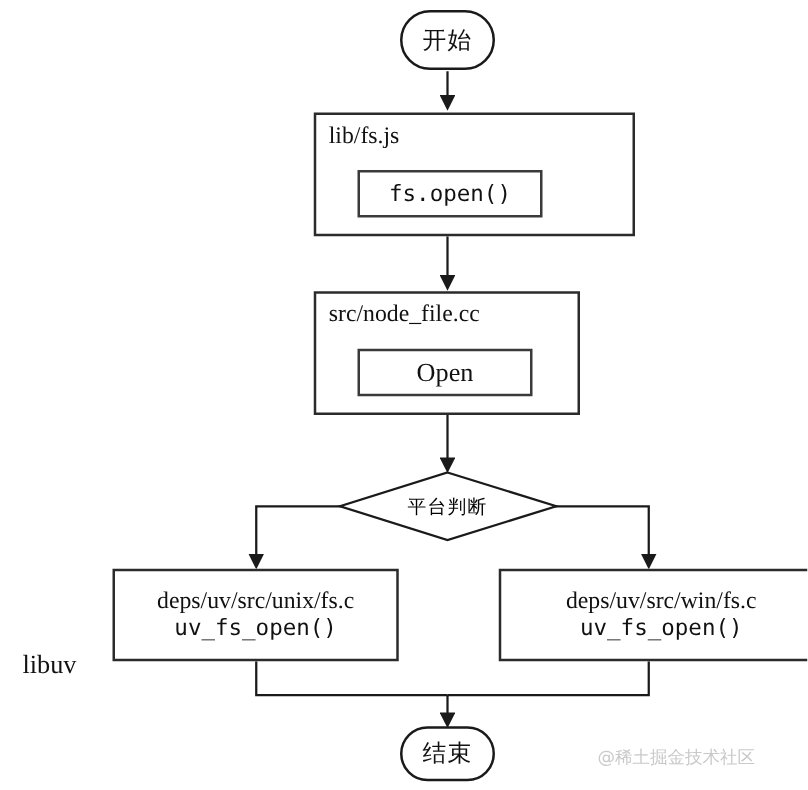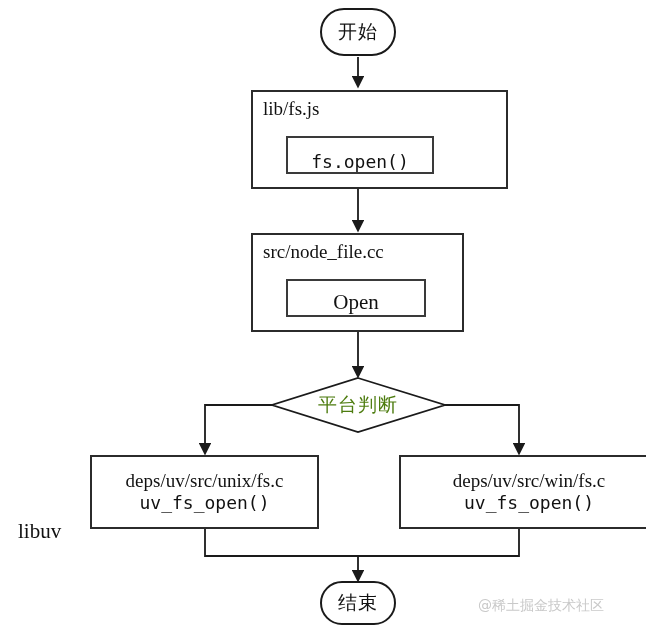--- a/index.html
+++ b/index.html
@@ -51,21 +51,21 @@
     font-size: 19px;
     color: #111111;
     white-space: nowrap;
   }
   .inner-box {
     position: absolute;
     box-sizing: border-box;
     border: 2px solid #3a3a3a;
     background: #ffffff;
     display: flex;
-    align-items: flex-end;
+    align-items: center;
     justify-content: center;
     color: #111111;
   }
   .mono {
     font-family: "DejaVu Sans Mono", "Liberation Mono", monospace;
     font-size: 18px;
   }
   .serif {
     font-family: "Liberation Serif", "DejaVu Serif", serif;
     font-size: 21px;
@@ -92,22 +92,22 @@
     line-height: 1.25;
     white-space: nowrap;
   }
   
   .decision-label {
     position: absolute;
     display: flex;
     align-items: center;
     justify-content: center;
     font-family: "DejaVu Sans", "Liberation Sans", sans-serif;
-    font-size: 19px;
-    color: #4d7c0f;
+    font-size: 15px;
+    color: #000000;
     letter-spacing: 1px;
     pointer-events: none;
   }
   .side-label {
     position: absolute;
     font-family: "Liberation Serif", "DejaVu Serif", serif;
     font-size: 21px;
     color: #111111;
     white-space: nowrap;
     margin-top: 40px;

